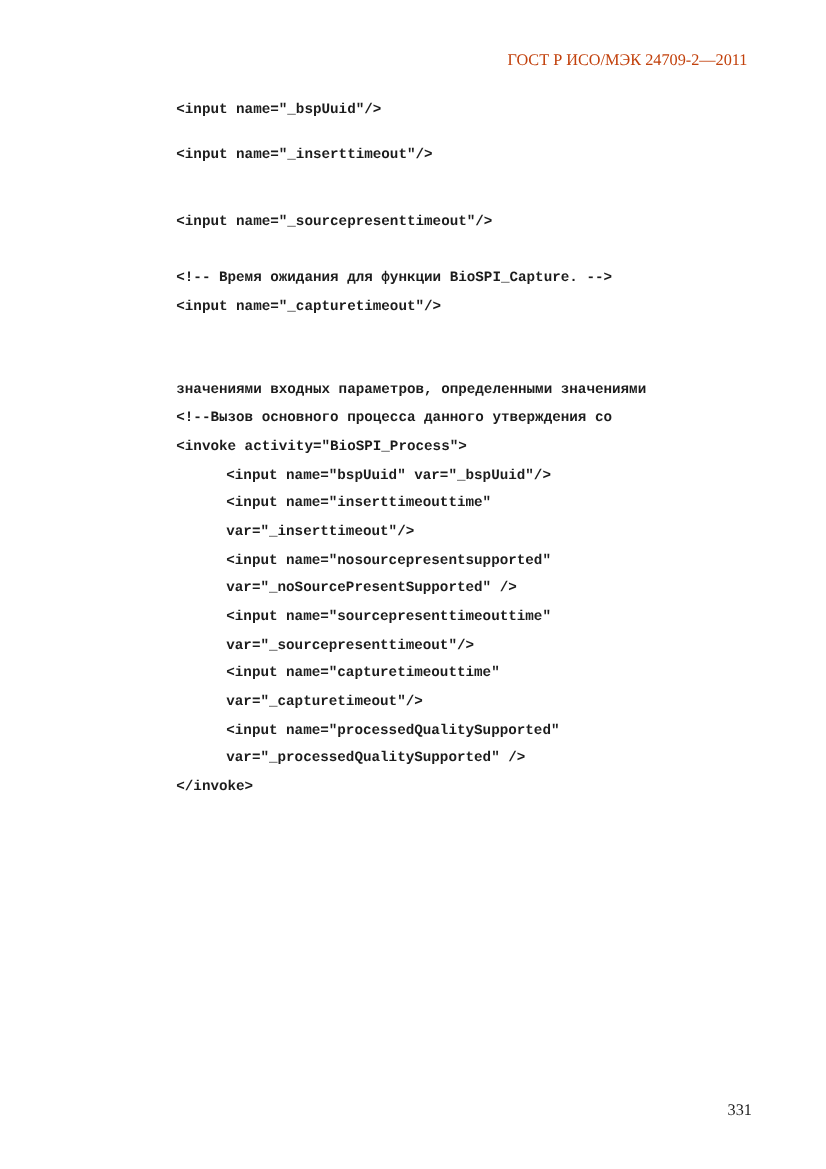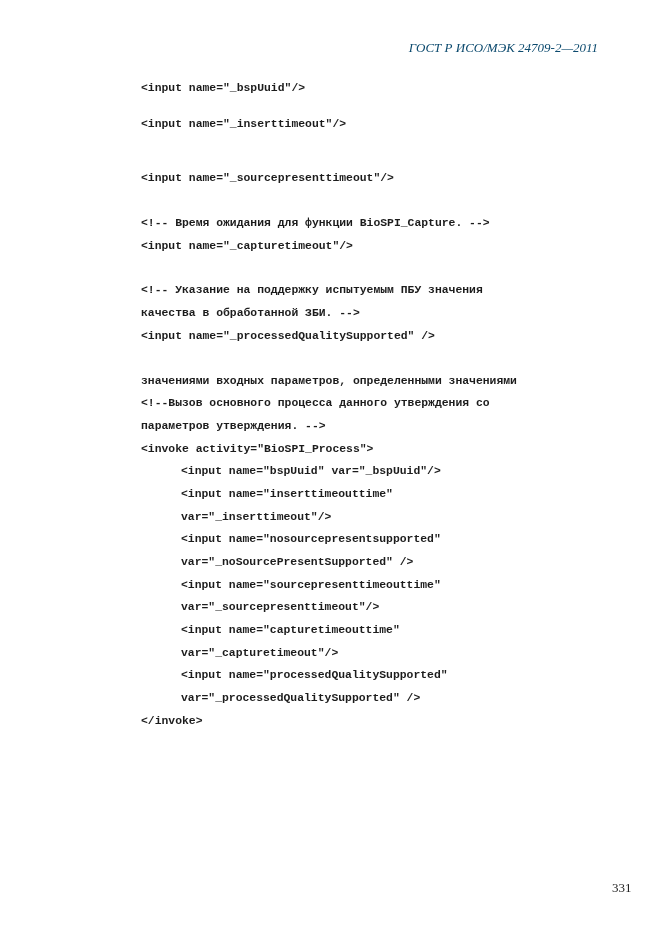--- a/index.html
+++ b/index.html
@@ -13,23 +13,22 @@
       position: relative;
       overflow: hidden;
       color: #1a1a1a;
     }
     .page-header {
       position: absolute;
       top: 40px;
       right: 63px;
       font-family: "Liberation Serif", serif;
       font-size: 13px;
-      color: #0c4a6e;
+      color: #c2410c;
       white-space: nowrap;
-      font-style: italic;
     }
     .code-block {
       position: absolute;
       left: 141px;
       top: 77px;
       width: 480px;
       font-family: "Liberation Mono", monospace;
       font-weight: bold;
       font-size: 11.4px;
       color: #1c1c1c;
@@ -41,21 +40,21 @@
     }
     .code-line.indent {
       padding-left: 40px;
     }
     .gap-s { height: 13px; }
     .gap-m { height: 16px; }
     .gap-l { height: 22px; }
     .page-number {
       position: absolute;
       top: 880px;
-      left: 612px;
+      left: 582px;
       font-family: "Liberation Serif", serif;
       font-size: 13px;
       color: #222;
     }
   </style>
 </head>
 <body>
 
 <div class="page-header">ГОСТ Р ИСО/МЭК 24709-2—2011</div>
 
@@ -76,31 +75,25 @@
     <div class="code-line">&lt;input name="_sourcepresenttimeout"/&gt;</div>
   </div>
   <div class="gap-l"></div>
 
   <div>
     <div class="code-line">&lt;!-- Время ожидания для функции BioSPI_Capture. --&gt;</div>
     <div class="code-line">&lt;input name="_capturetimeout"/&gt;</div>
   </div>
   <div class="gap-l"></div>
 
-  <div>
-    <div class="code-line">&lt;!-- Указание на поддержку испытуемым ПБУ значения</div>
-    <div class="code-line">качества в обработанной ЗБИ. --&gt;</div>
-    <div class="code-line">&lt;input name="_processedQualitySupported" /&gt;</div>
-  </div>
   <div class="gap-l"></div>
 
   <div>
     <div class="code-line">значениями входных параметров, определенными значениями</div>
     <div class="code-line">&lt;!--Вызов основного процесса данного утверждения со</div>
-    <div class="code-line">параметров утверждения. --&gt;</div>
     <div class="code-line">&lt;invoke activity="BioSPI_Process"&gt;</div>
 
     <div>
       <div class="code-line indent">&lt;input name="bspUuid" var="_bspUuid"/&gt;</div>
       <div class="code-line indent">&lt;input name="inserttimeouttime"</div>
       <div class="code-line indent">var="_inserttimeout"/&gt;</div>
       <div class="code-line indent">&lt;input name="nosourcepresentsupported"</div>
       <div class="code-line indent">var="_noSourcePresentSupported" /&gt;</div>
       <div class="code-line indent">&lt;input name="sourcepresenttimeouttime"</div>
       <div class="code-line indent">var="_sourcepresenttimeout"/&gt;</div>

